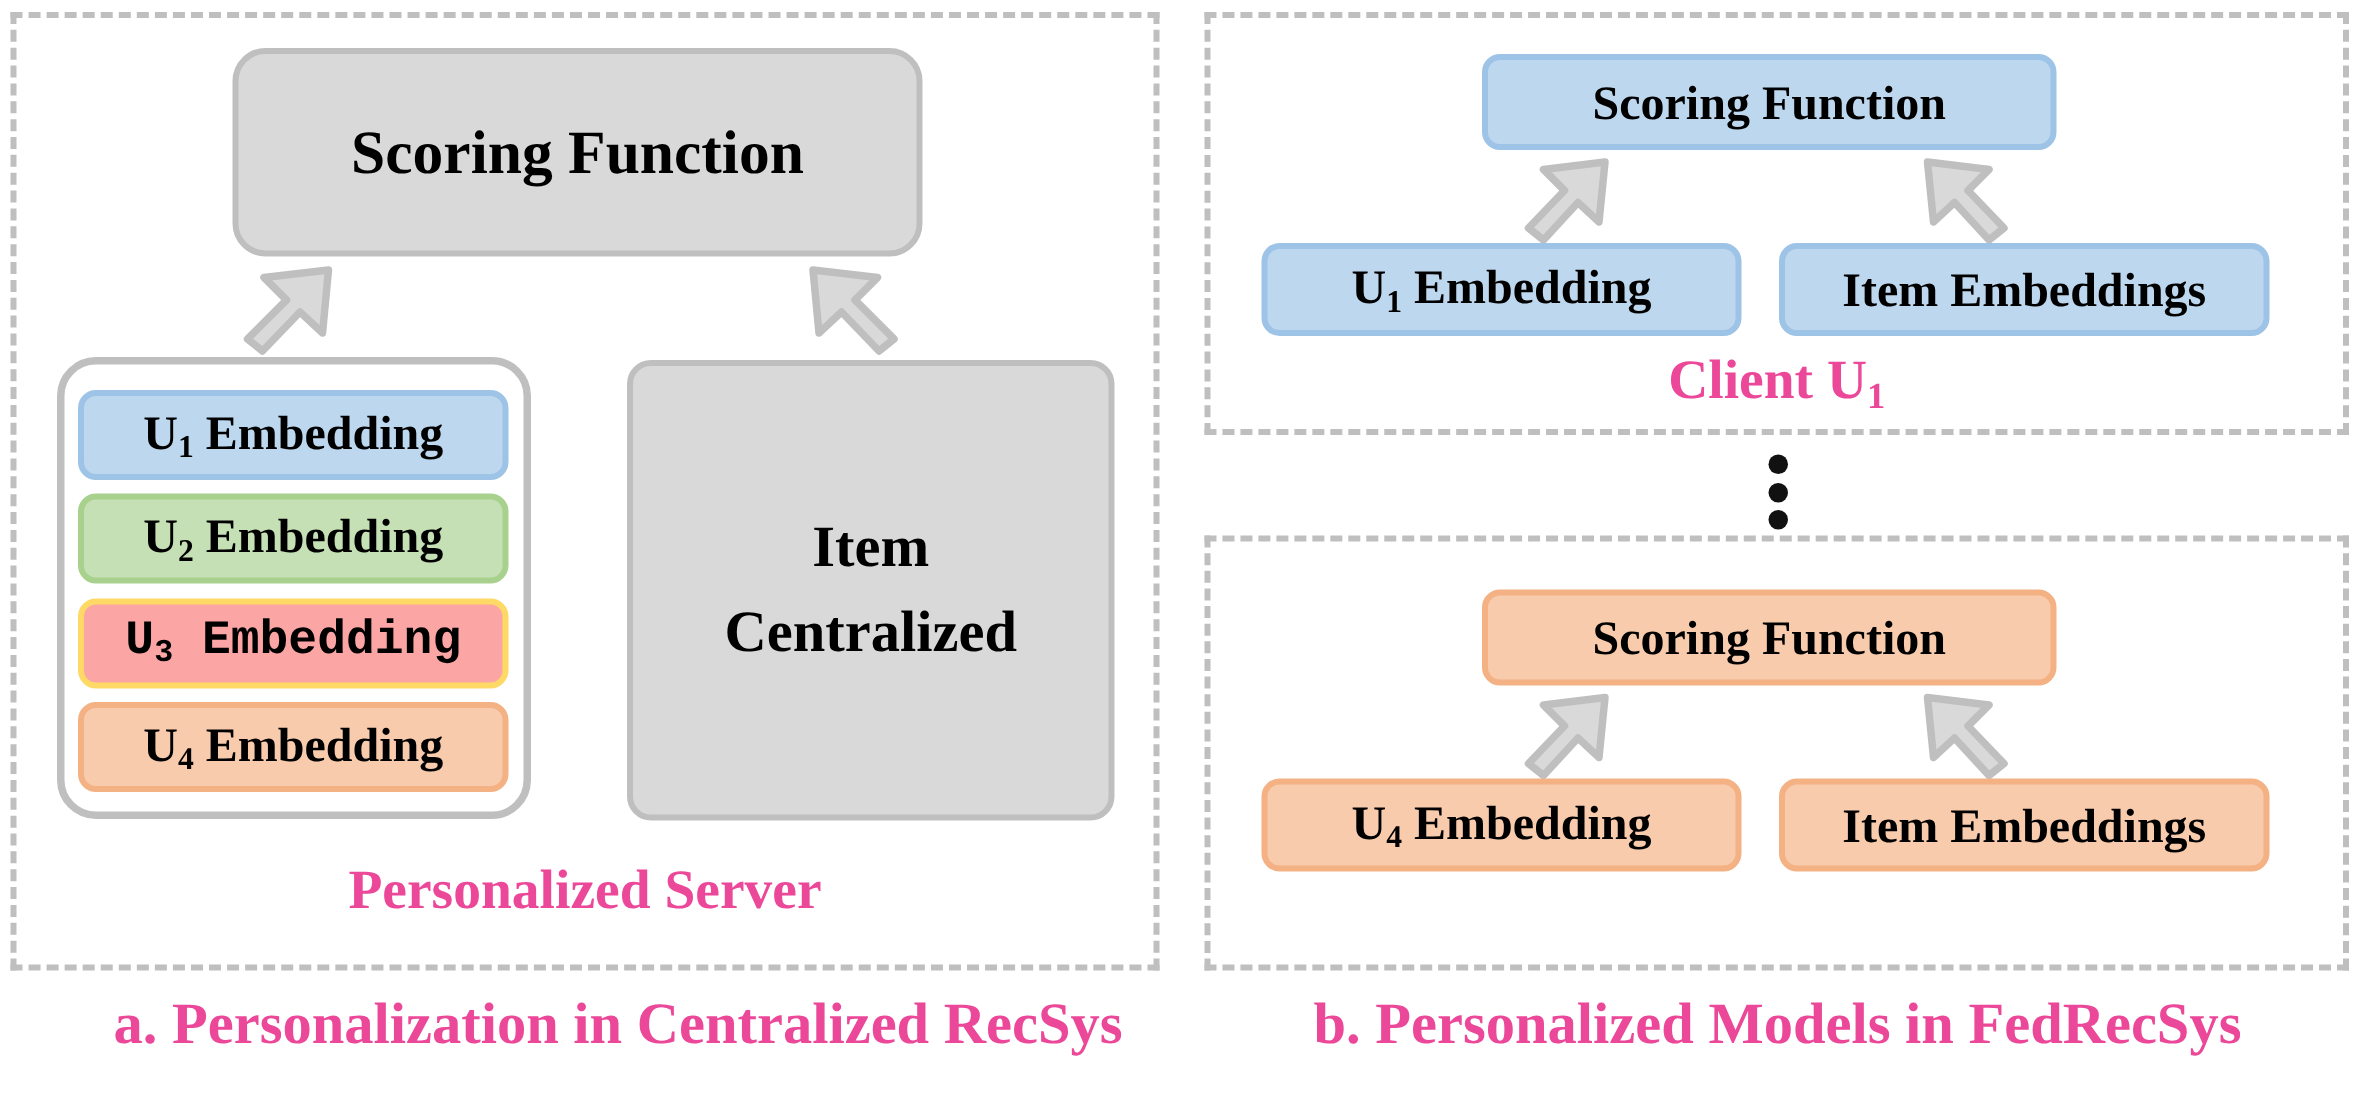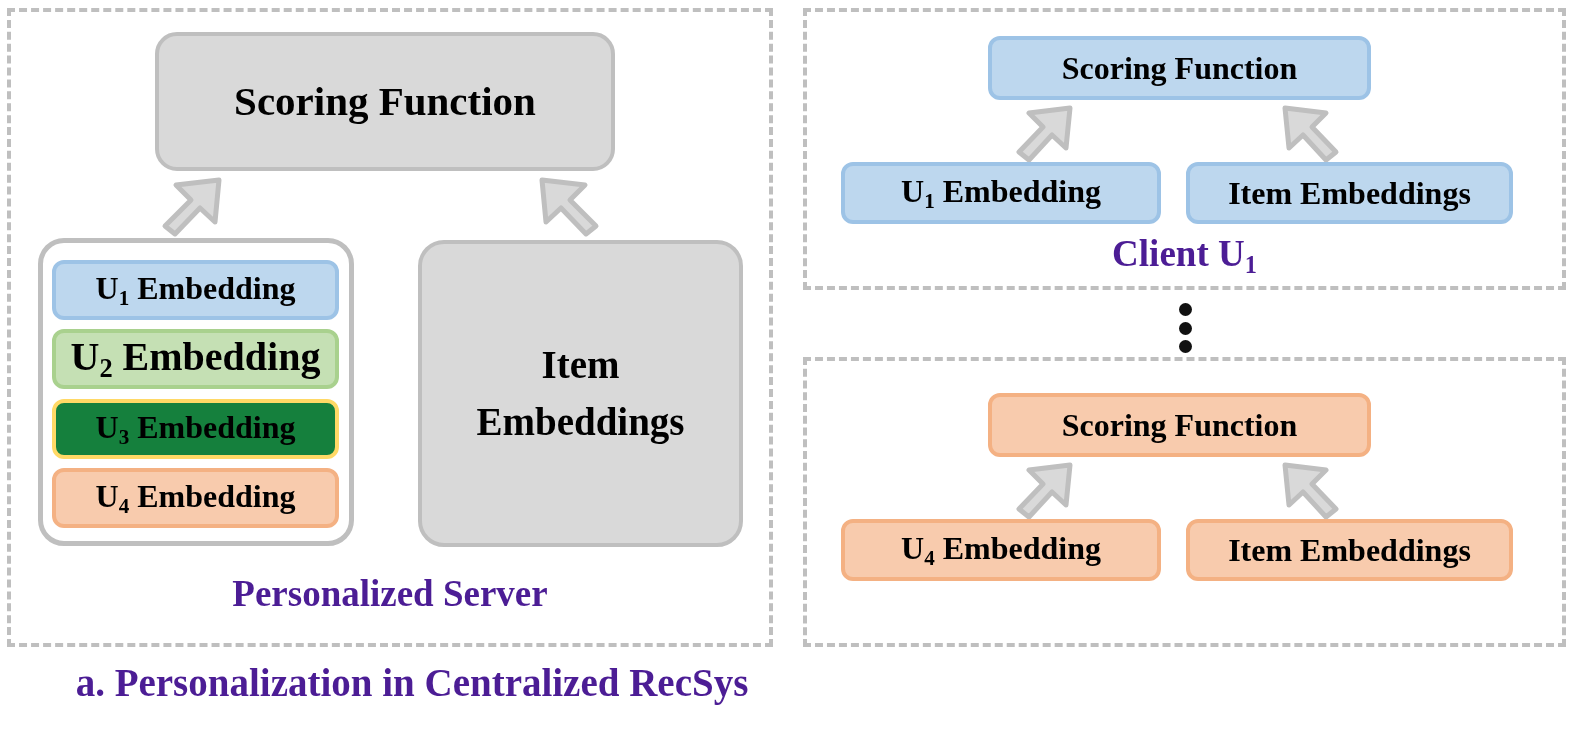--- a/index.html
+++ b/index.html
@@ -11,26 +11,26 @@
   .panel{position:absolute;border:4px dashed #bfbfbf;box-sizing:border-box;}
 
   
   .box{position:absolute;box-sizing:border-box;display:flex;
        align-items:center;justify-content:center;text-align:center;
        font-weight:bold;color:#000;line-height:1.08;}
 
   .gray   {background:#d9d9d9;border:4px solid #bfbfbf;}
   .blue   {background:#bdd7ee;border:4px solid #9dc3e6;}
   .green  {background:#c5e0b4;border:4px solid #a9d18e;}
-  .yellow {background:#15803d;border:4px solid #ffd966;}
+  .yellow {background:#fca5a5;border:4px solid #ffd966;font-family:Liberation Mono, monospace;}
   .orange {background:#f8cbad;border:4px solid #f4b183;}
   .white  {background:#ffffff;border:5px solid #bfbfbf;}
 
   
-  .label{position:absolute;font-weight:bold;color:#4c1d95;text-align:center;
+  .label{position:absolute;font-weight:bold;color:#ec4899;text-align:center;
          white-space:nowrap;}
 
   .sub{font-size:0.66em;vertical-align:-0.28em;}
 
   .arrow{position:absolute;}
   .dots{position:absolute;display:flex;flex-direction:column;
         align-items:center;justify-content:space-between;}
   .dot{width:13px;height:13px;border-radius:50%;background:#111;}
 </style>
 </head>
@@ -54,41 +54,41 @@
   </svg>
 
   <div class="box white" style="left:38px;top:238px;width:316px;height:308px;border-radius:26px;"></div>
 
   <div class="box blue" style="left:52px;top:260px;width:287px;height:60px;border-radius:12px;font-size:32px;">
     <span>
       <span>U</span><span class="sub">1</span><span> Embedding</span>
     </span>
   </div>
 
-  <div class="box green" style="left:52px;top:329px;width:287px;height:60px;border-radius:12px;font-size:40px;">
+  <div class="box green" style="left:52px;top:329px;width:287px;height:60px;border-radius:12px;font-size:32px;">
     <span>
       <span>U</span><span class="sub">2</span><span> Embedding</span>
     </span>
   </div>
 
   <div class="box yellow" style="left:52px;top:399px;width:287px;height:60px;border-radius:12px;font-size:32px;">
     <span>
       <span>U</span><span class="sub">3</span><span> Embedding</span>
     </span>
   </div>
 
   <div class="box orange" style="left:52px;top:468px;width:287px;height:60px;border-radius:12px;font-size:32px;">
     <span>
       <span>U</span><span class="sub">4</span><span> Embedding</span>
     </span>
   </div>
 
-  <div class="box gray" style="left:418px;top:240px;width:325px;height:307px;border-radius:26px;font-size:39px;flex-direction:column;gap:15px;">
+  <div class="box gray" style="left:418px;top:240px;width:325px;height:307px;border-radius:16px;font-size:39px;flex-direction:column;gap:15px;">
     <span>Item</span>
-    <span>Embeddings</span>
+    <span>Centralized</span>
   </div>
 
   <div class="label" style="left:7px;top:572px;width:766px;font-size:37px;">Personalized Server</div>
 
   <div class="label" style="left:0px;top:660px;width:780px;font-size:39px;margin-left:22px;">a. Personalization in Centralized RecSys</div>
 
   <div class="panel" style="left:803px;top:8px;width:763px;height:282px;">
   </div>
 
   <div class="box blue" style="left:988px;top:36px;width:383px;height:64px;border-radius:12px;font-size:32px;">
@@ -142,14 +142,15 @@
     <span>
       <span>U</span><span class="sub">4</span><span> Embedding</span>
     </span>
   </div>
 
   <div class="box orange" style="left:1186px;top:519px;width:327px;height:62px;border-radius:12px;font-size:32px;">
     <span>Item Embeddings</span>
   </div>
 
 
+  <div class="label" style="left:795px;top:660px;width:780px;font-size:39px;">b. Personalized Models in FedRecSys</div>
 
 </div>
 
 </body></html>

